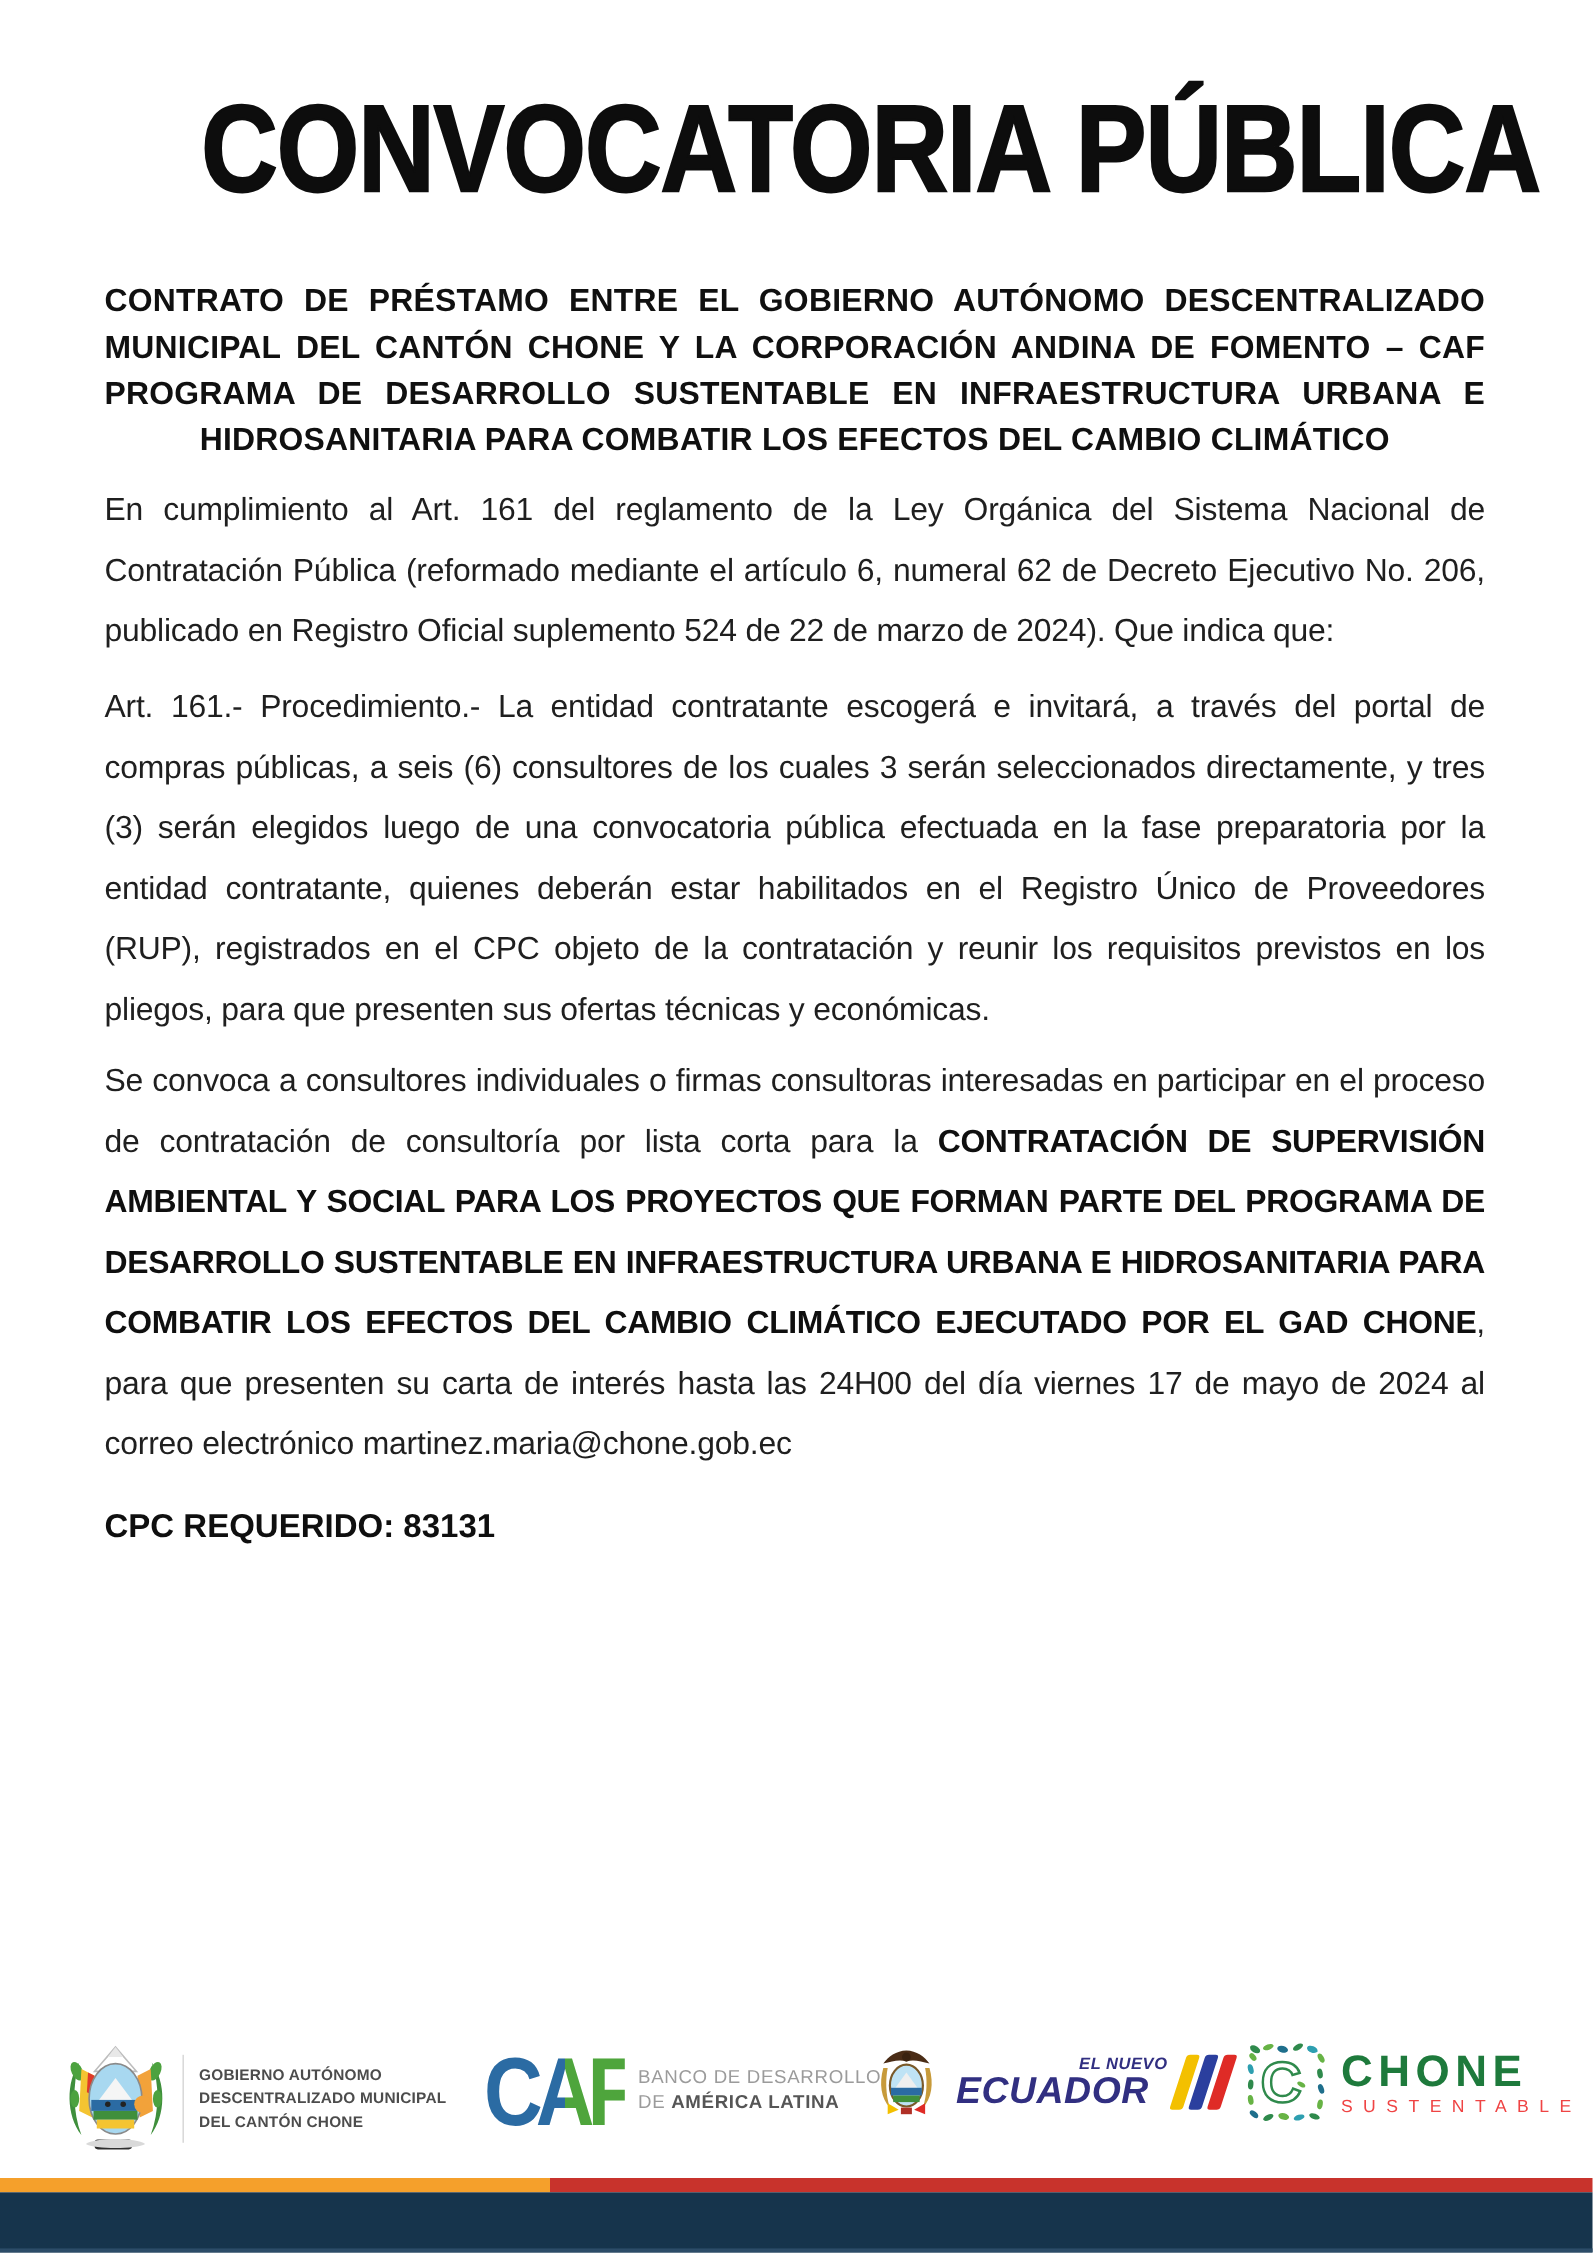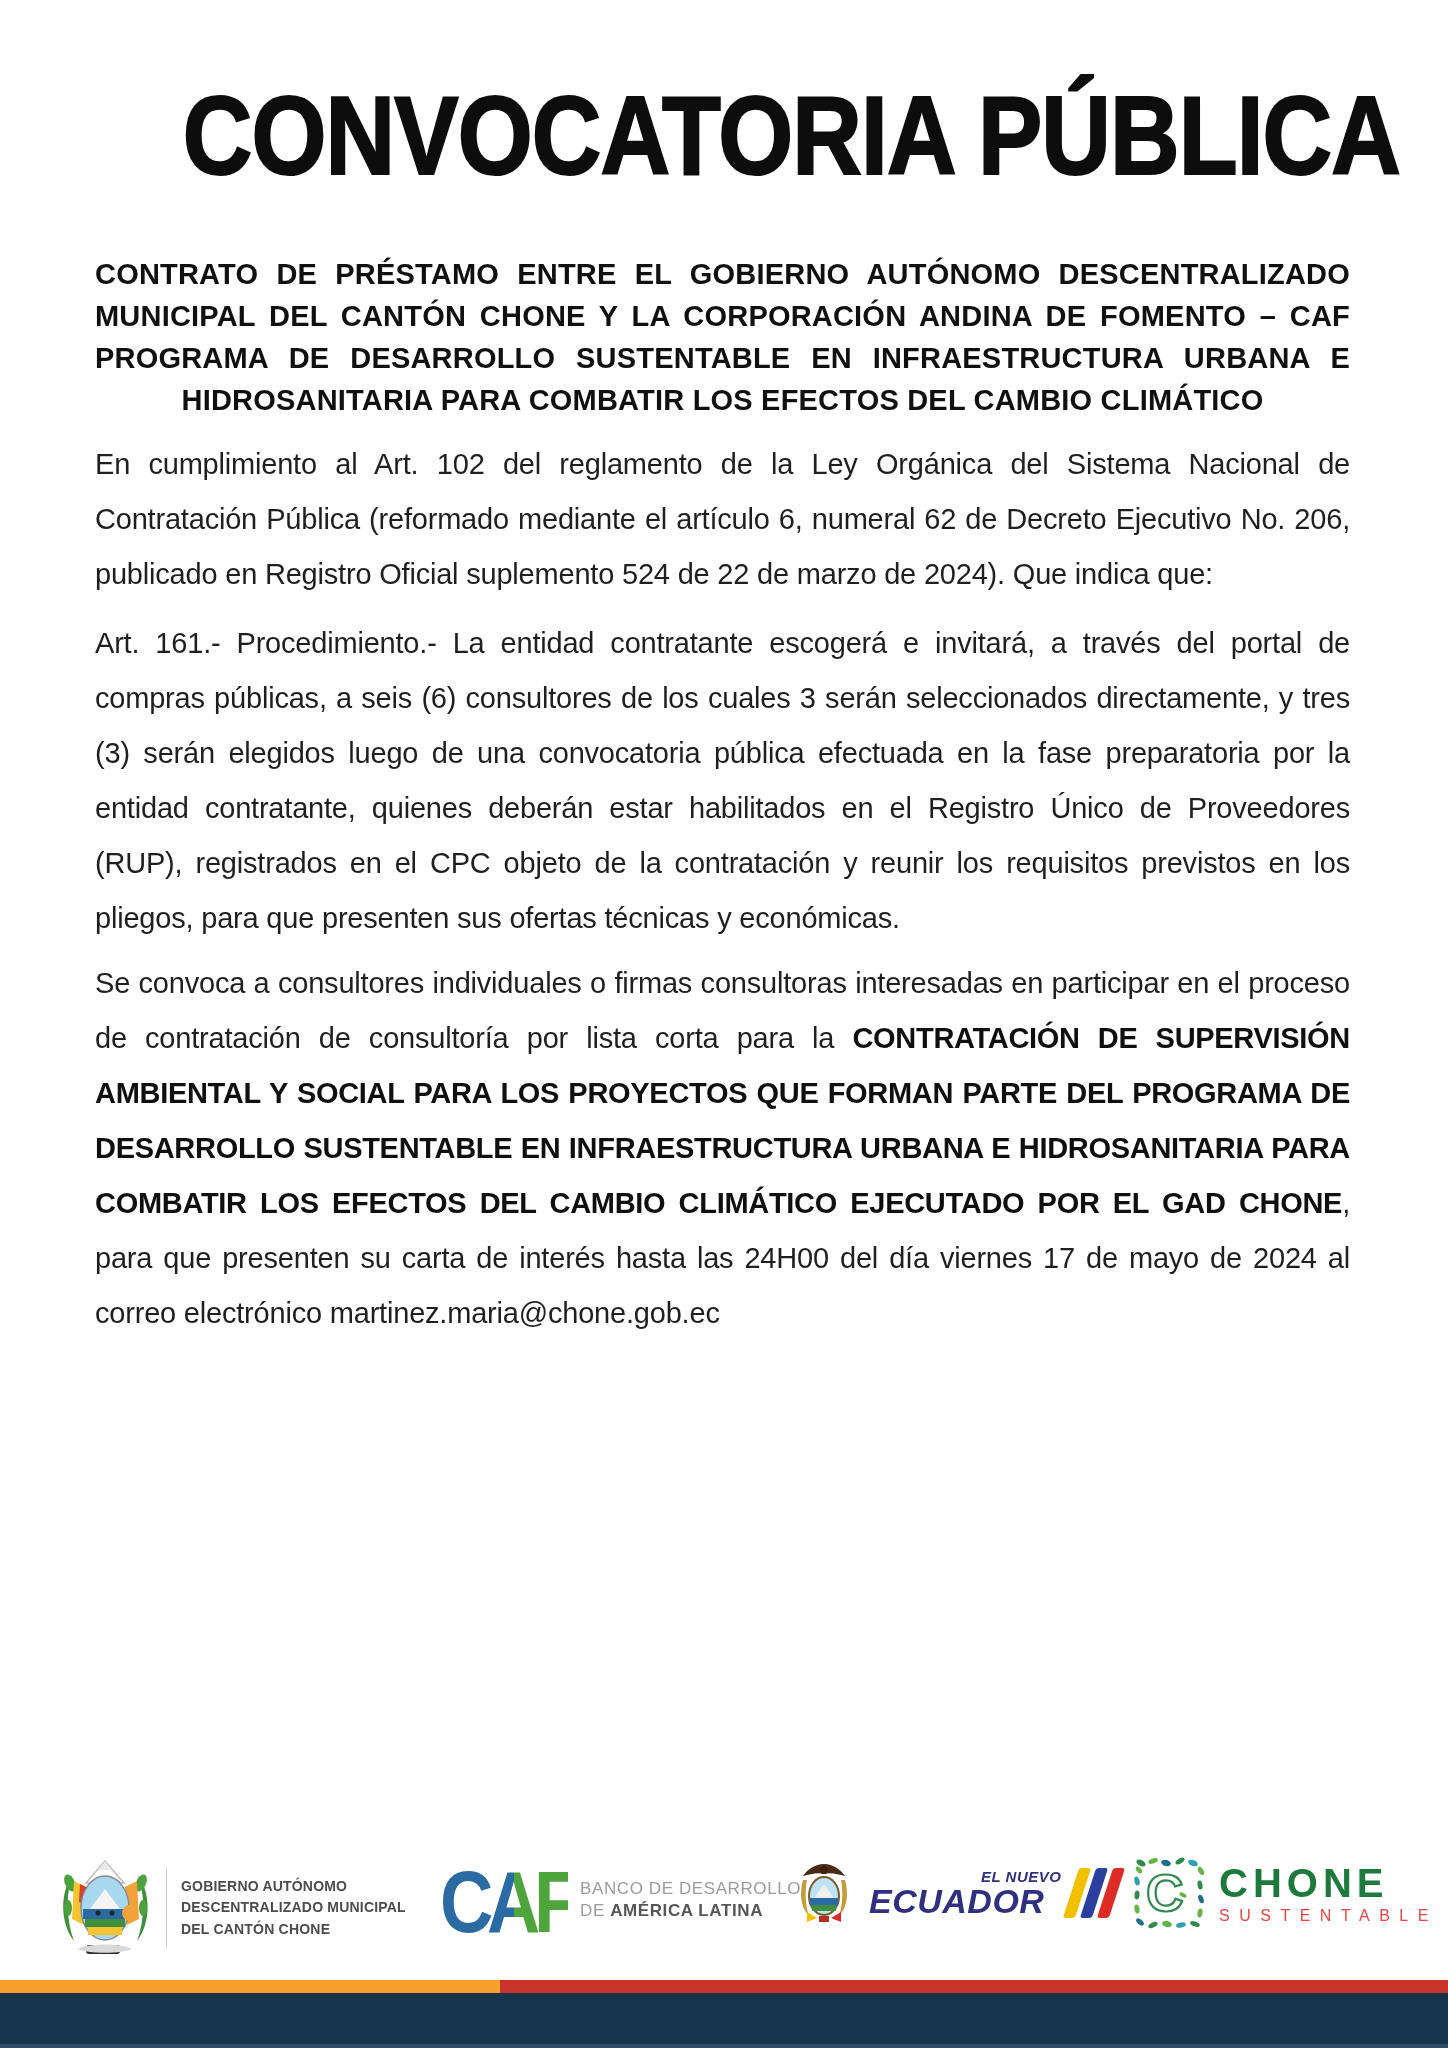--- a/index.html
+++ b/index.html
@@ -94,27 +94,28 @@
 </head>
 <body>
 
 <div class="sheet">
 
   <div class="content">
     <h1 class="doc-title">CONVOCATORIA PÚBLICA</h1>
 
     <div class="doc-subtitle">CONTRATO DE PRÉSTAMO ENTRE EL GOBIERNO AUTÓNOMO DESCENTRALIZADO MUNICIPAL DEL CANTÓN CHONE Y LA CORPORACIÓN ANDINA DE FOMENTO – CAF PROGRAMA DE DESARROLLO SUSTENTABLE EN INFRAESTRUCTURA URBANA E HIDROSANITARIA PARA COMBATIR LOS EFECTOS DEL CAMBIO CLIMÁTICO</div>
 
-    <p class="para p1">En cumplimiento al Art. 102 del reglamento de la Ley Orgánica del Sistema Nacional de Contratación Pública (reformado mediante el artículo 6, numeral 62 de Decreto Ejecutivo No. 206, publicado en Registro Oficial suplemento 524 de 22 de marzo de 2024). Que indica que:</p>
+    <p class="para p1">En cumplimiento al Art. 161 del reglamento de la Ley Orgánica del Sistema Nacional de Contratación Pública (reformado mediante el artículo 6, numeral 62 de Decreto Ejecutivo No. 206, publicado en Registro Oficial suplemento 524 de 22 de marzo de 2024). Que indica que:</p>
 
     <p class="para p2">Art. 161.- Procedimiento.- La entidad contratante escogerá e invitará, a través del portal de compras públicas, a seis (6) consultores de los cuales 3 serán seleccionados directamente, y tres (3) serán elegidos luego de una convocatoria pública efectuada en la fase preparatoria por la entidad contratante, quienes deberán estar habilitados en el Registro Único de Proveedores (RUP), registrados en el CPC objeto de la contratación y reunir los requisitos previstos en los pliegos, para que presenten sus ofertas técnicas y económicas.</p>
 
     <p class="para p3"><span>Se convoca a consultores individuales o firmas consultoras interesadas en participar en el proceso de contratación de consultoría por lista corta para la </span><span class="bold-inline">CONTRATACIÓN DE SUPERVISIÓN AMBIENTAL Y SOCIAL PARA LOS PROYECTOS QUE FORMAN PARTE DEL PROGRAMA DE DESARROLLO SUSTENTABLE EN INFRAESTRUCTURA URBANA E HIDROSANITARIA PARA COMBATIR LOS EFECTOS DEL CAMBIO CLIMÁTICO EJECUTADO POR EL GAD CHONE</span><span>, para que presenten su carta de interés hasta las 24H00 del día viernes 17 de mayo de 2024 al correo electrónico martinez.maria@chone.gob.ec</span></p>
 
 
+    <div class="cpc">CPC REQUERIDO: 83131</div>
   </div>
 
   <div class="footer-logos">
 
     <div class="logo-group gad">
       <svg width="95" height="110" viewBox="0 0 95 110">
 
         <path d="M14 22 C2 40 2 70 16 88 C8 66 8 42 14 22 Z" fill="#3f8f3c"></path>
         <path d="M80 22 C93 40 93 70 79 88 C87 66 87 42 80 22 Z" fill="#3f8f3c"></path>
         <ellipse cx="12" cy="30" rx="5" ry="9" fill="#4ca23f" transform="rotate(-25 12 30)"></ellipse>

